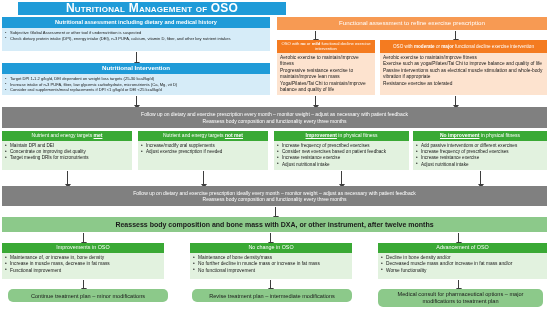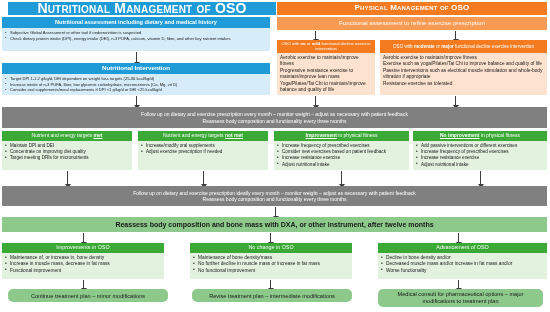--- a/index.html
+++ b/index.html
@@ -51,21 +51,21 @@
     border-left:3px solid transparent;border-right:3px solid transparent;
     border-top:4px solid #3d3d3d;
   }
   .centertxt{display:flex;align-items:center;justify-content:center;text-align:center;}
 </style>
 </head>
 <body>
 
 <div class="chart">
 
-  <div class="box hdr blue-hdr titlebar" style="left:8px;top:2px;width:268px;height:13px;font-size:14px;">Nutritional Management of OSO</div>
+  <div class="box hdr blue-hdr titlebar" style="left:18px;top:2px;width:268px;height:13px;font-size:12px;">Nutritional Management of OSO</div>
 
   <div class="box hdr blue-hdr" style="left:2px;top:17px;width:268px;height:11px;font-size:5.6px;">Nutritional assessment including dietary and medical history</div>
 
   <div class="box body blue-body" style="left:2px;top:28px;width:268px;height:23px;font-size:4.1px;padding:2px 3px;">
     <ul class="bul">
       <li>Subjective Global Assessment or other tool if undernutrition is suspected</li>
       <li>Check dietary protein intake (DPI), energy intake (DEI), n-3 PUFA, calcium, vitamin D, fiber, and other key nutrient intakes</li>
     </ul>
   </div>
 
@@ -74,21 +74,20 @@
   <div class="box hdr blue-hdr" style="left:2px;top:63px;width:268px;height:11px;font-size:6.2px;">Nutritional Intervention</div>
 
   <div class="box body blue-body" style="left:2px;top:74px;width:268px;height:21px;font-size:4.1px;padding:2px 3px;">
     <ul class="bul">
       <li>Target DPI 1-1.2 g/kg/d, DEI dependent on weight loss targets (25-30 kcal/kg/d)</li>
       <li>Increase intake of n-3 PUFA, fiber, low glycemic carbohydrate, micronutrients (Ca, Mg, vit D)</li>
       <li>Consider oral supplements/meal replacements if DPI &lt;1 g/kg/d or DEI &lt;25 kcal/kg/d</li>
     </ul>
   </div>
 
-  <div class="box hdr or-hdr titlebar" style="left:277px;top:2px;width:270px;height:13px;font-size:8px;">Physical Management of OSO</div>
 
   <div class="box hdr or-hdr2" style="left:277px;top:17px;width:270px;height:13px;font-size:6.2px;font-weight:normal;">Functional assessment to refine exercise prescription</div>
 
   <div class="arrow" style="left:315px;top:31px;height:8px;"></div>
   <div class="arrow" style="left:455px;top:31px;height:8px;"></div>
 
   <div class="box hdr or-hdr centertxt" style="left:277px;top:40px;width:98px;height:13px;font-size:4.2px;padding:0 2px;font-weight:normal;">
     <span>
       <span>OSO with </span><b>no</b><span> or </span><b>mild</b><span> functional decline exercise intervention</span>
     </span>

